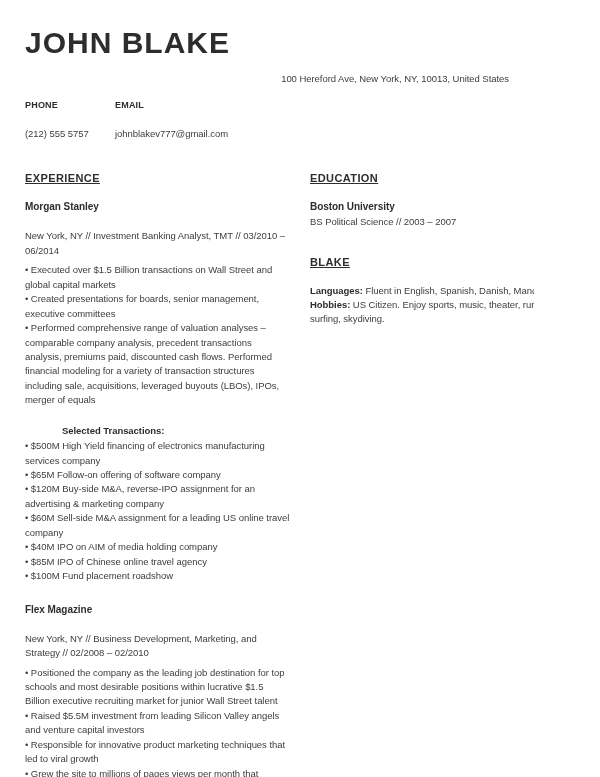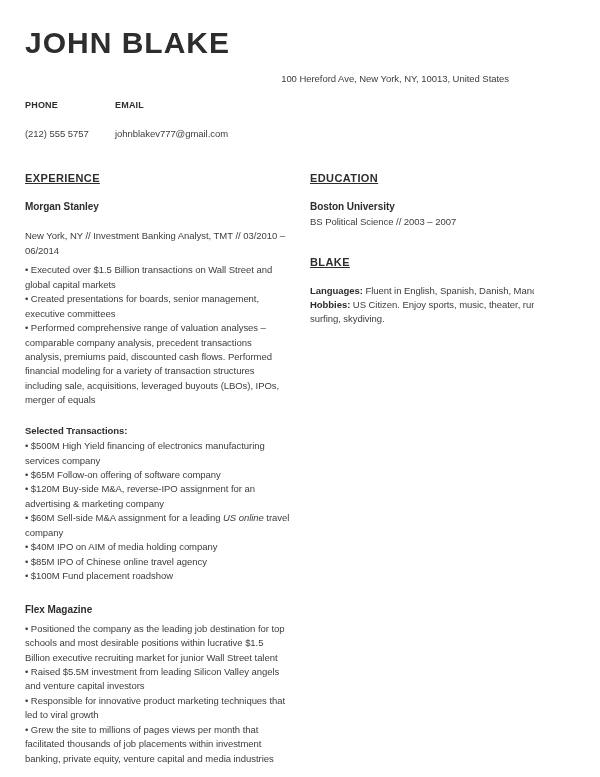--- a/index.html
+++ b/index.html
@@ -25,23 +25,23 @@
   .cols { display: flex; gap: 20px; margin-top: 28px; }
   .col { flex: 0 0 265px; width: 265px; }
   .sec-heading { font-size: 11px; font-weight: 700; letter-spacing: 0.4px; color: var(--heading, #2d2d2d); text-decoration: underline; }
   .sec-body { margin-top: 13px; }
   .job + .job { margin-top: 18px; }
   .company { font-weight: 700; font-size: 10px; color: var(--heading, #2d2d2d); }
   .meta { margin-top: 15px; }
   .bullets { margin-top: 5px; }
   .bullet { margin: 0; }
   .subsection { margin-top: 16px; }
-  .sub-title { font-weight: 700; color: var(--heading, #2d2d2d); }
+  .sub-title { font-weight: 700; color: var(--heading, #2d2d2d); margin-left: 37px; }
   .subsection .bullets { margin-top: 1px; }
-  .it { font-style: italic; }
+  .it { }
   .school { font-weight: 700; font-size: 10px; color: var(--heading, #2d2d2d); }
   .degree { margin-top: 1px; }
   .skills-section { margin-top: 24px; }
   .skill-line .b { font-weight: 700; color: var(--heading, #2d2d2d); }
 </style>
 </head>
 <body>
 
 <div class="page">
 
@@ -83,20 +83,21 @@
                 <div class="bullet"><span>• $60M Sell-side M&amp;A assignment for a leading </span><span class="it">US online</span><span> travel company</span></div>
                 <div class="bullet"><span>• $40M IPO on AIM of media holding company</span></div>
                 <div class="bullet"><span>• $85M IPO of Chinese online travel agency</span></div>
                 <div class="bullet"><span>• $100M Fund placement roadshow</span></div>
               </div>
           </div>
         </div>
 
         <div class="job">
           <div class="company">Flex Magazine</div>
+          <div class="meta">New York, NY // Business Development, Marketing, and Strategy // 02/2008 – 02/2010</div>
           <div class="bullets">
               <div class="bullet"><span>• Positioned the company as the leading job destination for top schools and most desirable positions within lucrative $1.5 Billion executive recruiting market for junior Wall Street talent</span></div>
               <div class="bullet"><span>• Raised $5.5M investment from leading Silicon Valley angels and venture capital investors</span></div>
               <div class="bullet"><span>• Responsible for innovative product marketing techniques that led to viral growth</span></div>
               <div class="bullet"><span>• Grew the site to millions of pages views per month that facilitated thousands of job placements within investment banking, private equity, venture capital and media industries</span></div>
             </div>
         </div>
 
       </div>
     </div>

